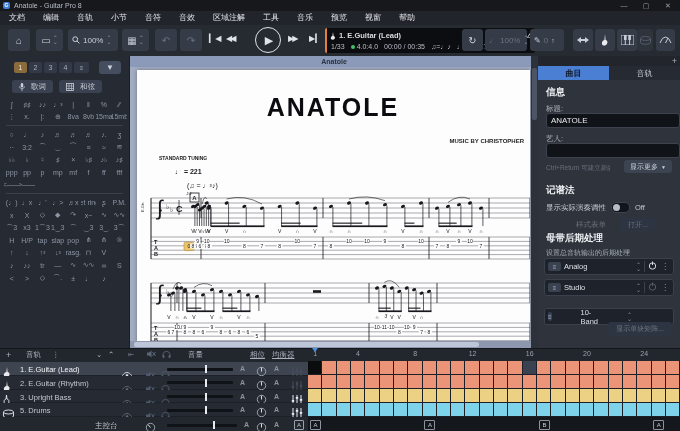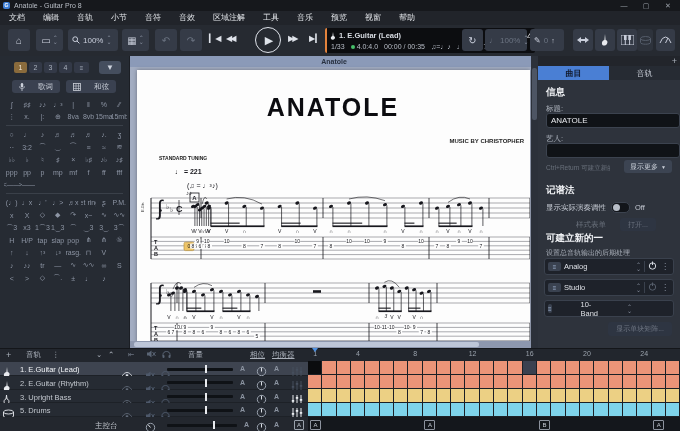--- a/index.html
+++ b/index.html
@@ -45,21 +45,21 @@
   #voice-row{display:flex;gap:2px;padding:5px 0 0 14px;align-items:center;}
   .voice-btn{width:13px;height:11px;border-radius:2px;background:#333947;color:#aab1bd;font-size:7px;
              display:flex;align-items:center;justify-content:center;}
   .voice-active{background:#8a6b3c;color:#f2e8d6;}
   #multivoice-btn{width:15px;height:11px;border-radius:2px;background:#333947;color:#aab1bd;font-size:6px;
              display:flex;align-items:center;justify-content:center;}
   #filter-btn{width:22px;height:13px;border-radius:3px;background:#47506160;margin-left:8px;background:#454e5e;
               color:#cdd3dd;font-size:8px;display:flex;align-items:center;justify-content:center;}
   #lc-row{display:flex;gap:6px;padding:6px 0 4px 12px;}
   .lc-btn{height:13px;border-radius:3px;background:#3a4150;color:#ccd1da;font-size:7.5px;
-          display:flex;align-items:center;justify-content:center;gap:13px;padding:0 7px;}
+          display:flex;align-items:center;justify-content:center;gap:6px;padding:0 7px;}
   #palette-grid{padding:1px 2px 0 4px;}
   .p-row{display:flex;height:12.6px;}
   .p-cell{flex:1;color:#8d95a4;font-size:7px;display:flex;align-items:center;justify-content:center;
           white-space:nowrap;overflow:hidden;}
   .p-div{height:1px;background:#3a4049;margin:2px 4px 2px 2px;}
   
   #score-region{left:130px;top:56px;width:408px;height:292px;background:#a3adc2;}
   #doc-tabbar{position:absolute;left:0;top:0;width:100%;height:11px;background:#8b9ab8;
               display:flex;align-items:center;justify-content:center;}
   #doc-tab-label{font-size:7px;font-weight:bold;color:#27303f;}
@@ -839,21 +839,21 @@
       <span id="toggle">
           <span id="toggle-knob"></span>
         </span>
       <span>Off</span>
     </div>
     <div id="style-row">
       <span id="style-label">样式表单</span>
       <span id="open-btn">打开...</span>
     </div>
 
-    <div class="sb-h" style="top:176px;">可建立新的一</div>
+    <div class="sb-h" style="top:176px;">母带后期处理</div>
     <div id="mast-caption">设置总音轨输出的后期处理</div>
     <div id="fx-slots">
         <div class="fx-slot" style="top: 202px;">
           <span class="fx-badge">≡</span>
           <span class="fx-name">Analog</span>
           <span class="fx-chev">
             <span>⌃</span>
             <span>⌄</span>
           </span>
           <span class="fx-sep"></span>
@@ -870,21 +870,21 @@
             <span>⌃</span>
             <span>⌄</span>
           </span>
           <span class="fx-sep"></span>
           <span class="fx-power"><svg width="9" height="9" viewBox="0 0 9 9">
               <circle cx="4.5" cy="5" r="3.2" fill="none" stroke="#565e6b" stroke-width="1"></circle>
               <line x1="4.5" y1="0.5" x2="4.5" y2="4" stroke="#565e6b" stroke-width="1"></line>
             </svg></span>
           <span class="fx-kebab">⋮</span>
         </div>
-        <div class="fx-slot" style="top: 244px; gap: 29px;">
+        <div class="fx-slot" style="top: 252px; gap: 29px;">
           <span class="fx-badge">≡</span>
           <span class="fx-name">10-Band</span>
           <span class="fx-chev">
             <span>⌃</span>
             <span>⌄</span>
           </span>
           <span class="fx-sep"></span>
           <span class="fx-power"><svg width="9" height="9" viewBox="0 0 9 9">
               <circle cx="4.5" cy="5" r="3.2" fill="none" stroke="#d3d8df" stroke-width="1"></circle>
               <line x1="4.5" y1="0.5" x2="4.5" y2="4" stroke="#d3d8df" stroke-width="1"></line>

